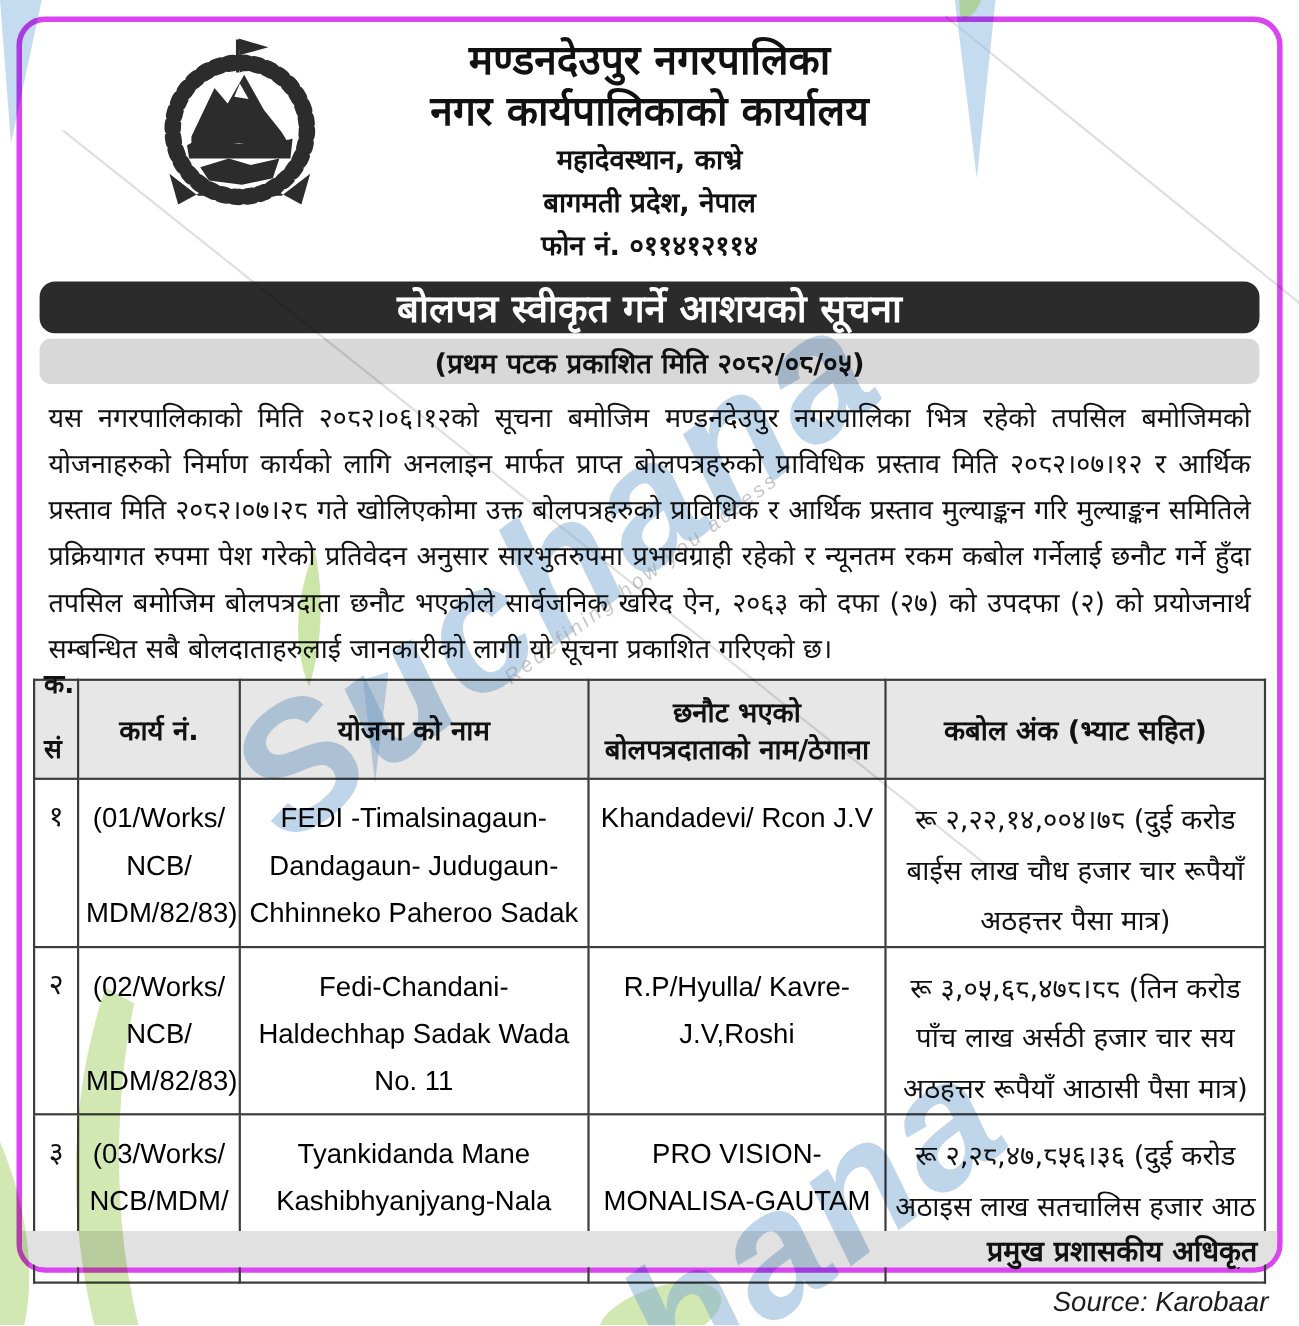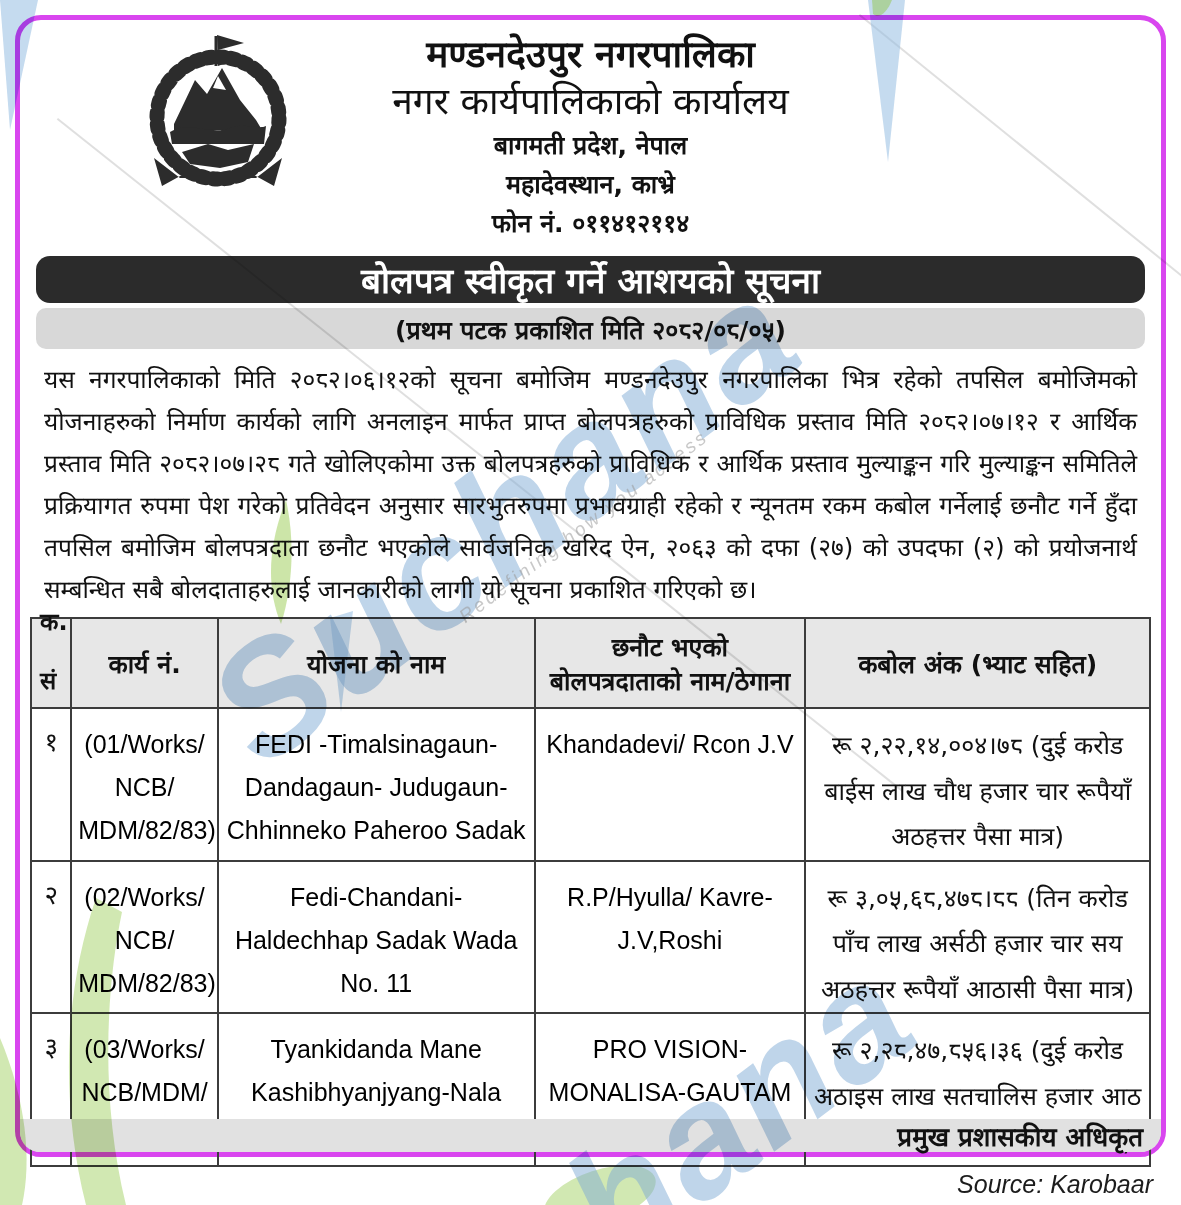--- a/index.html
+++ b/index.html
@@ -22,21 +22,21 @@
 
   
   .frame{position:absolute;left:15px;top:15px;width:1151px;height:1142px;box-sizing:border-box;
          border:5px solid #d946ef;border-radius:26px;background:transparent;}
 
   
   .header{position:relative;height:228px;}
   .logo{position:absolute;left:118px;top:10px;width:160px;height:168px;}
   .header-text{text-align:center;padding-top:12px;}
   .org-name{font-size:37px;font-weight:bold;line-height:46px;}
-  .office-name{font-size:37px;font-weight:normal;line-height:48px;}
+  .office-name{font-size:37px;font-weight:bold;line-height:48px;}
   .addr{font-size:25px;font-weight:bold;line-height:39px;}
 
   
   .banner{margin:8px 16px 0;height:47px;background:#2b2b2b;border-radius:14px;
           display:flex;align-items:center;justify-content:center;}
   .banner span{color:#ffffff;font-size:35px;font-weight:bold;}
   .date-band{margin:5px 16px 0;height:41px;background:#d8d8d8;border-radius:10px;
              display:flex;align-items:center;justify-content:center;}
   .date-band span{font-size:25px;font-weight:bold;}
 
@@ -81,22 +81,22 @@
         <circle cx="80" cy="88" r="51" fill="#ffffff"></circle>
         <path d="M36,94 L57,50 L69,64 L84,38 L102,70 L118,90 L124,100 L36,100 Z" fill="#2c2c2c"></path>
         <path d="M80,46 L88,60 L75,58 Z" fill="#ffffff"></path>
         <path d="M32,102 C52,90 72,106 92,98 C108,92 120,100 128,96 L126,114 L34,114 Z" fill="#2c2c2c"></path>
         <path d="M44,122 L70,114 L90,120 L116,114 L110,132 L82,138 L52,134 Z" fill="#2c2c2c"></path>
         <path d="M16,128 L42,148 L118,148 L144,128 L136,156 L116,145 L44,145 L24,156 Z" fill="#2c2c2c"></path>
       </svg>
       <div class="header-text">
         <div class="org-name">मण्डनदेउपुर नगरपालिका</div>
         <div class="office-name">नगर कार्यपालिकाको कार्यालय</div>
+        <div class="addr">महादेवस्थान, काभ्रे</div>
         <div class="addr">बागमती प्रदेश, नेपाल</div>
-        <div class="addr">महादेवस्थान, काभ्रे</div>
         <div class="addr">फोन नं. ०११४१२११४</div>
       </div>
     </div>
 
     <div class="banner">
       <span>बोलपत्र स्वीकृत गर्ने आशयको सूचना</span>
     </div>
 
     <div class="date-band">
       <span>(प्रथम पटक प्रकाशित मिति २०८२/०८/०५)</span>

